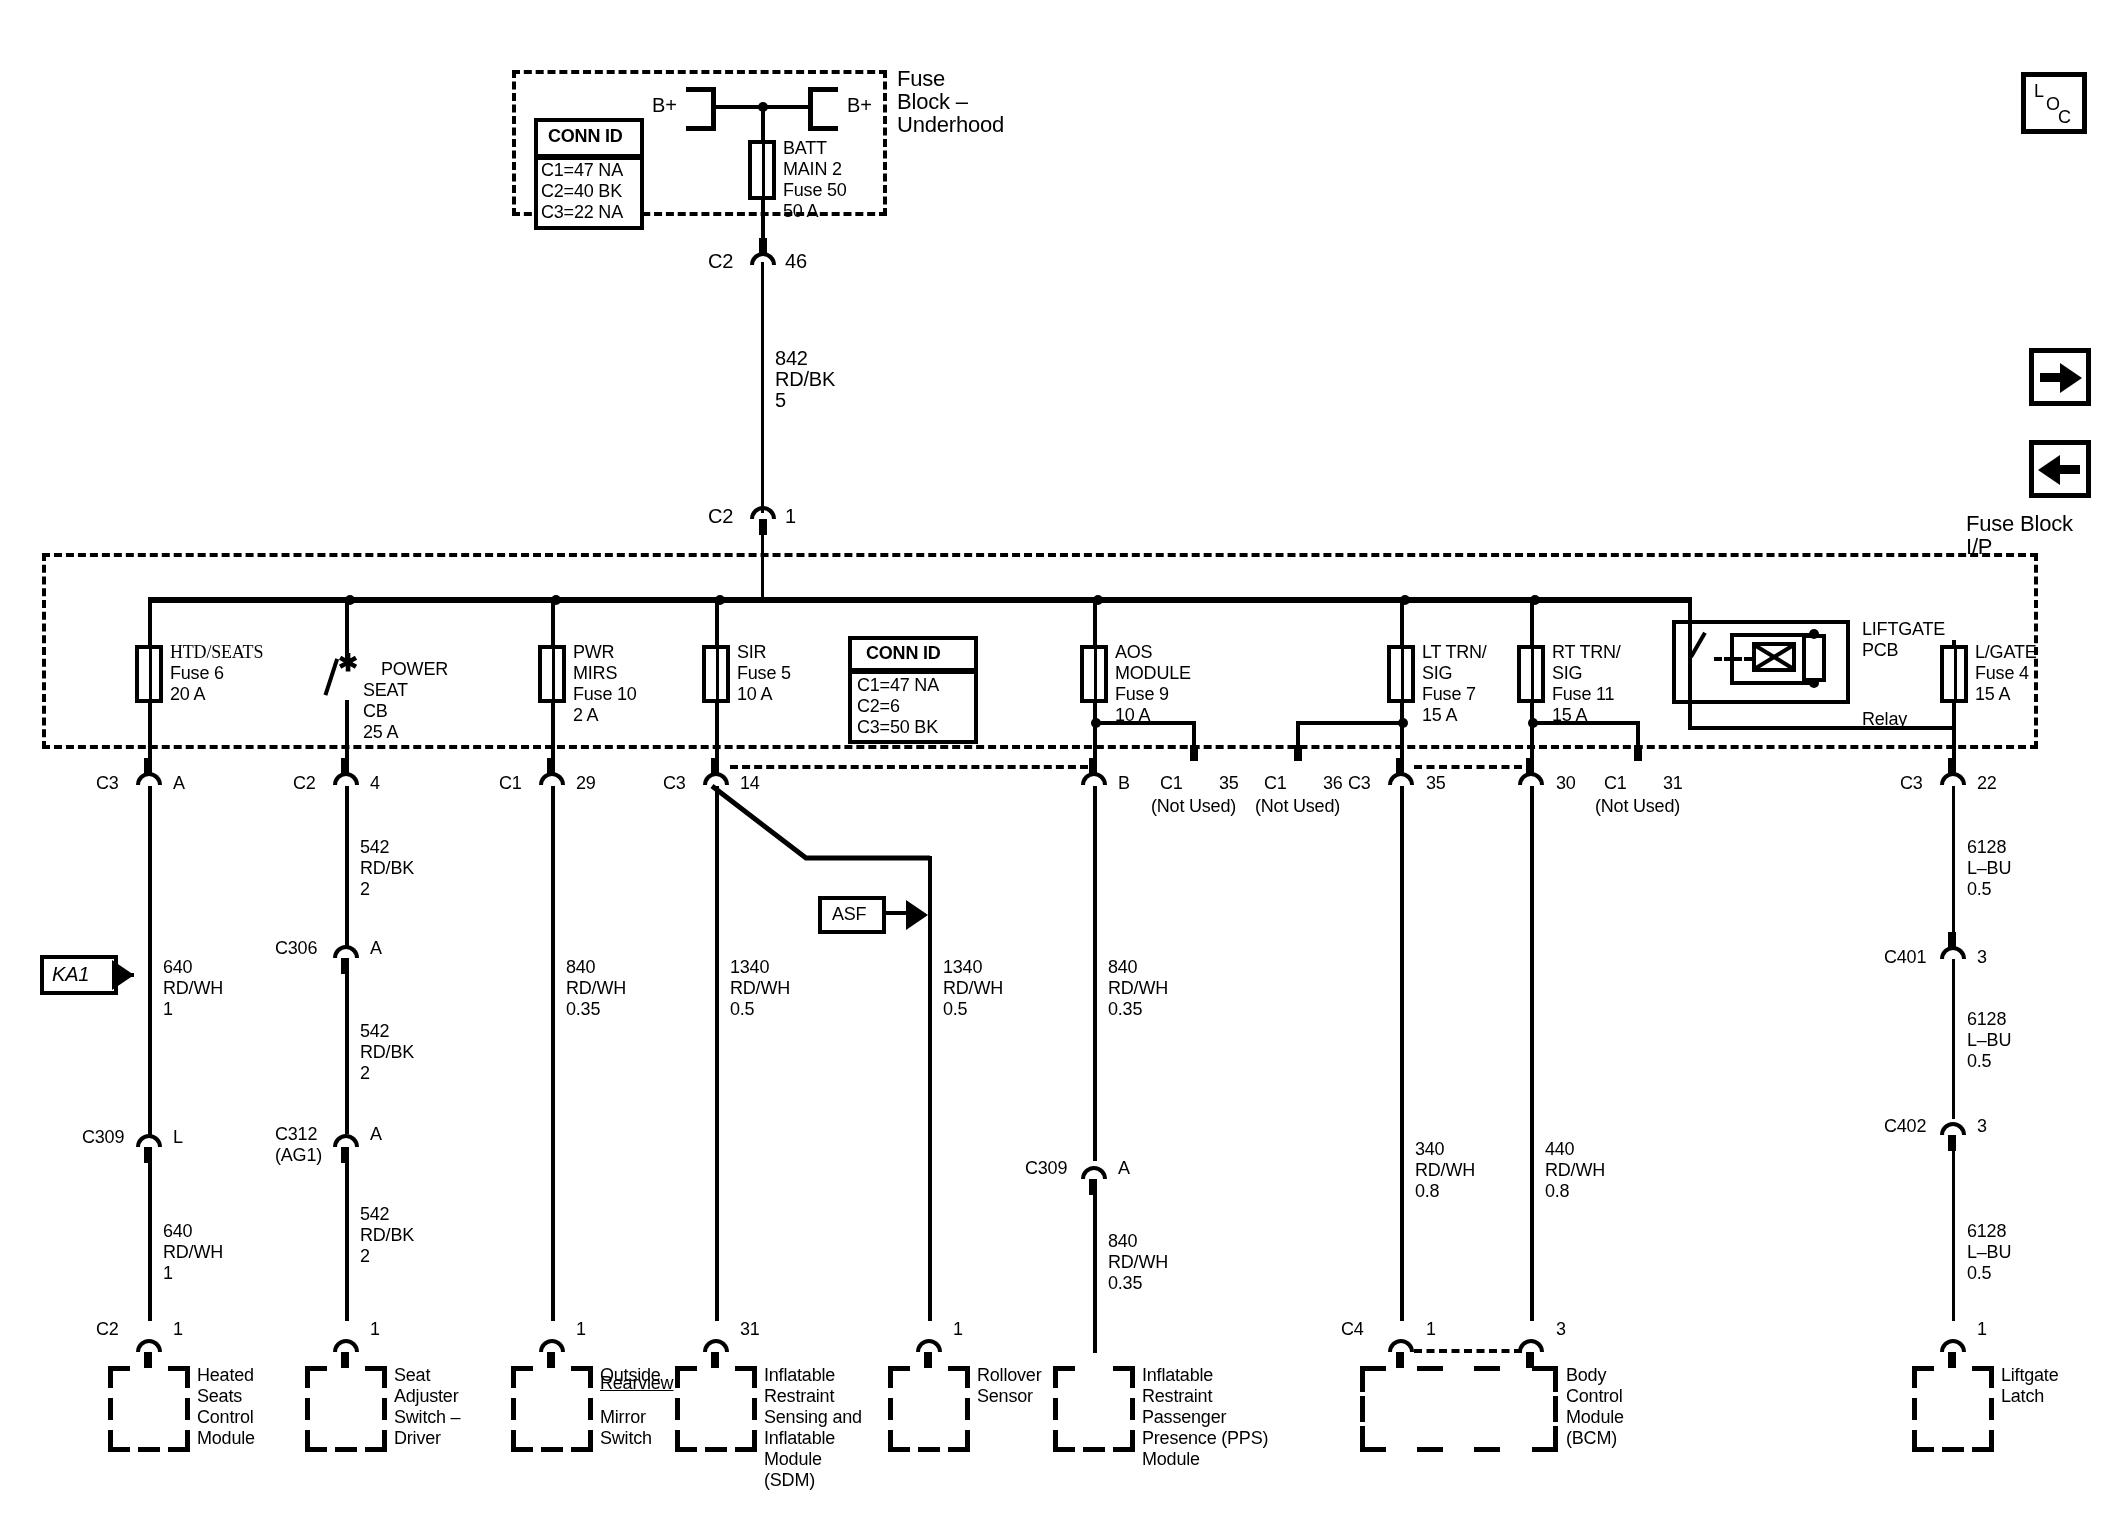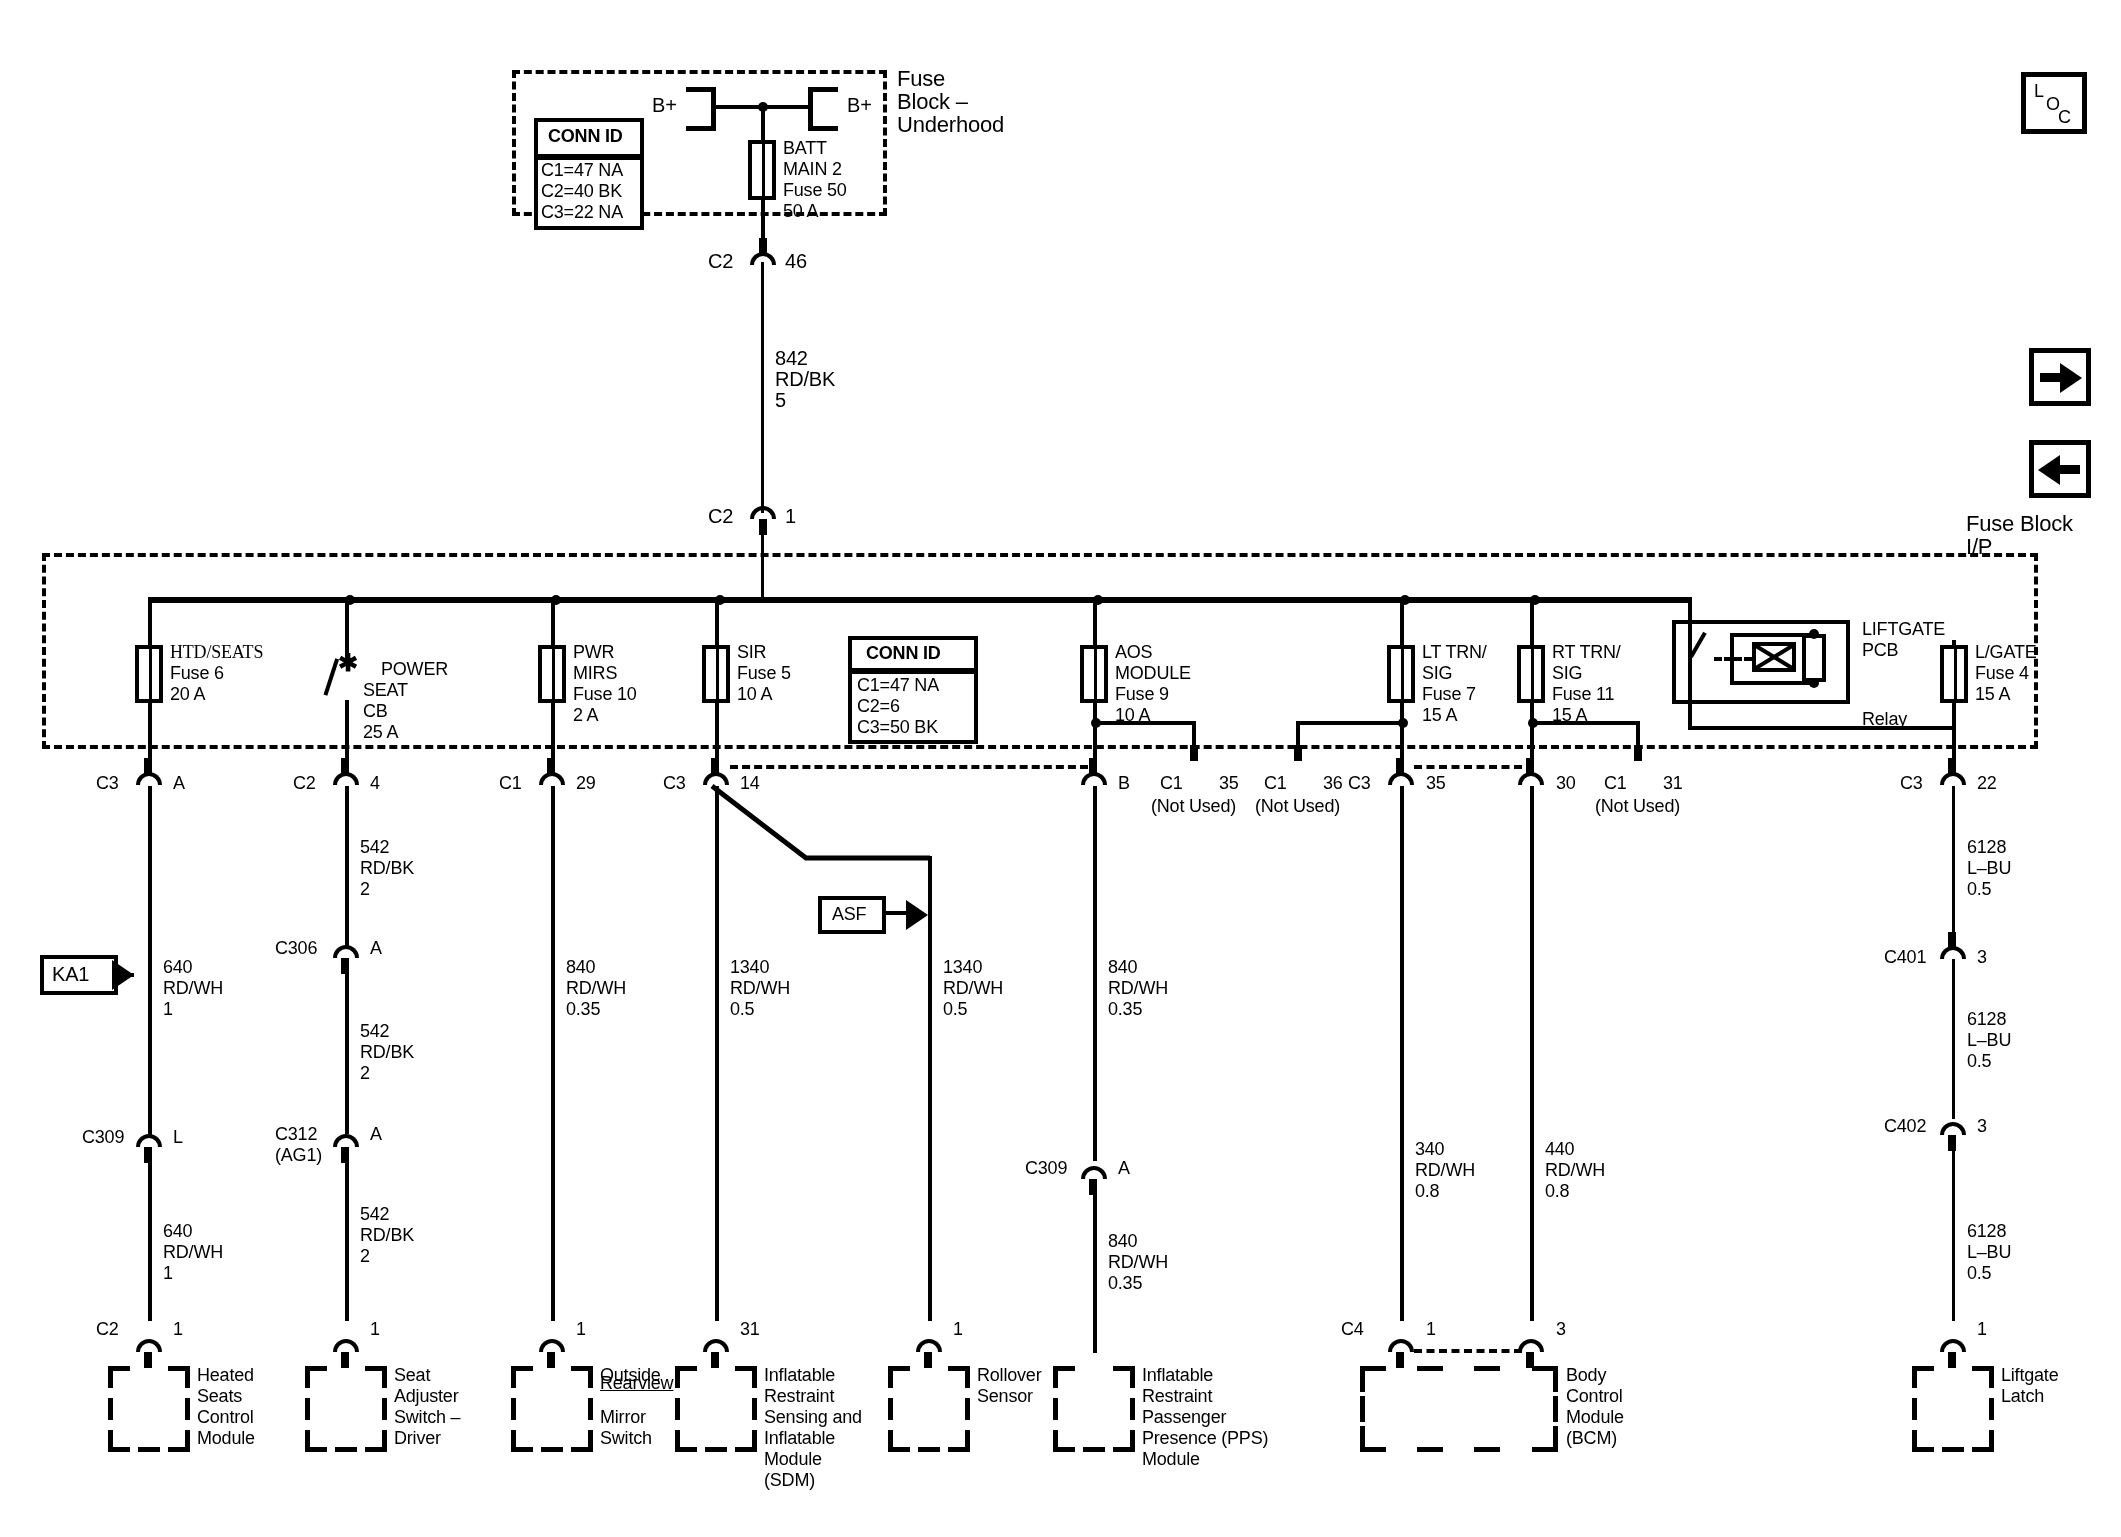--- a/index.html
+++ b/index.html
@@ -336,21 +336,21 @@
   <div class="t s" style="left:1595px;top:797px;">(Not Used)</div>
 
   <div class="pin" style="left:1948px;top:758px;"></div>
   <div class="cup" style="left:1940px;top:772px;"></div>
   <div class="t s" style="left:1900px;top:774px;">C3</div>
   <div class="t s" style="left:1977px;top:774px;">22</div>
 
   <div class="vw" style="left:148px;top:786px;height:350px;"></div>
 
   <div class="rect thickb" style="left:40px;top:955px;width:78px;height:40px;"></div>
-  <div class="t" style="left:52px;top:964px;">KA1</div>
+  <div class="t" style="left:52px;top:964px;font-style:italic;">KA1</div>
   <div class="hw" style="left:118px;top:973px;width:16px;"></div>
   <div class="arrow-r" style="left:112px;top:960px;"></div>
   <div class="t s" style="left:163px;top:958px;">640</div>
   <div class="t s" style="left:163px;top:979px;">RD/WH</div>
   <div class="t s" style="left:163px;top:1000px;">1</div>
 
   <div class="cup" style="left:136px;top:1134px;"></div>
   <div class="pin" style="left:144px;top:1147px;"></div>
   <div class="t s" style="left:82px;top:1128px;">C309</div>
   <div class="t s" style="left:173px;top:1128px;">L</div>

